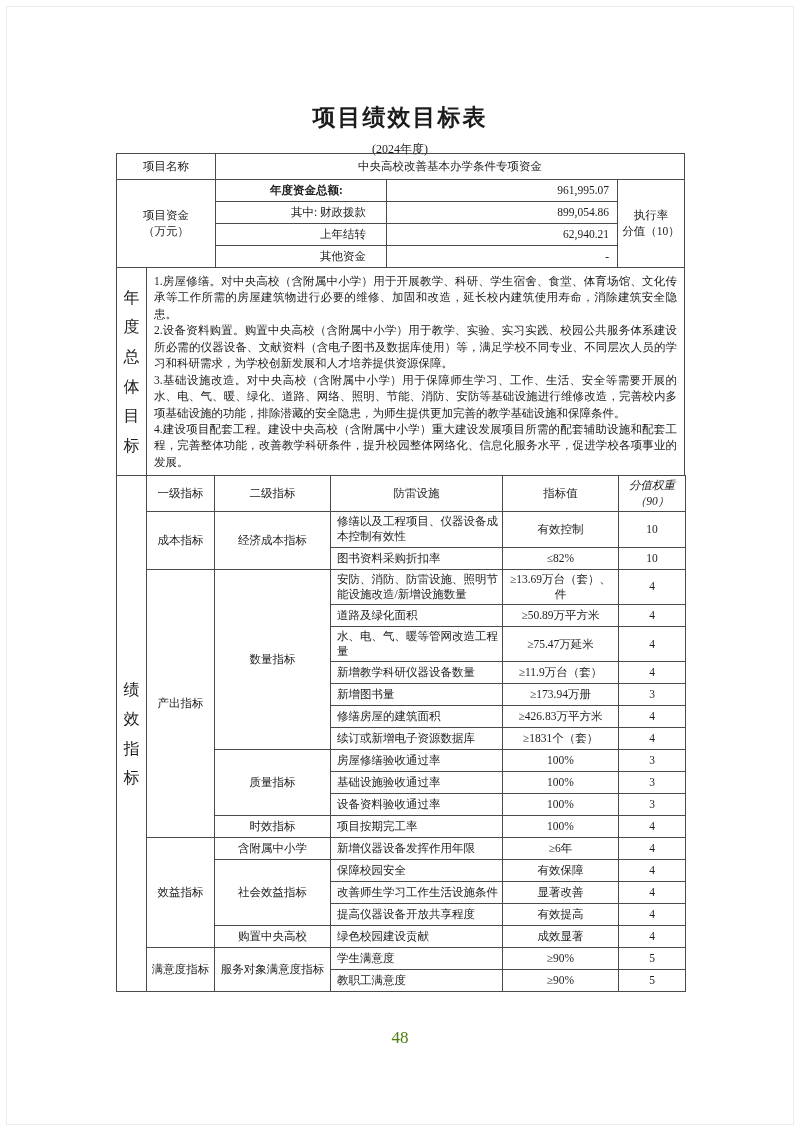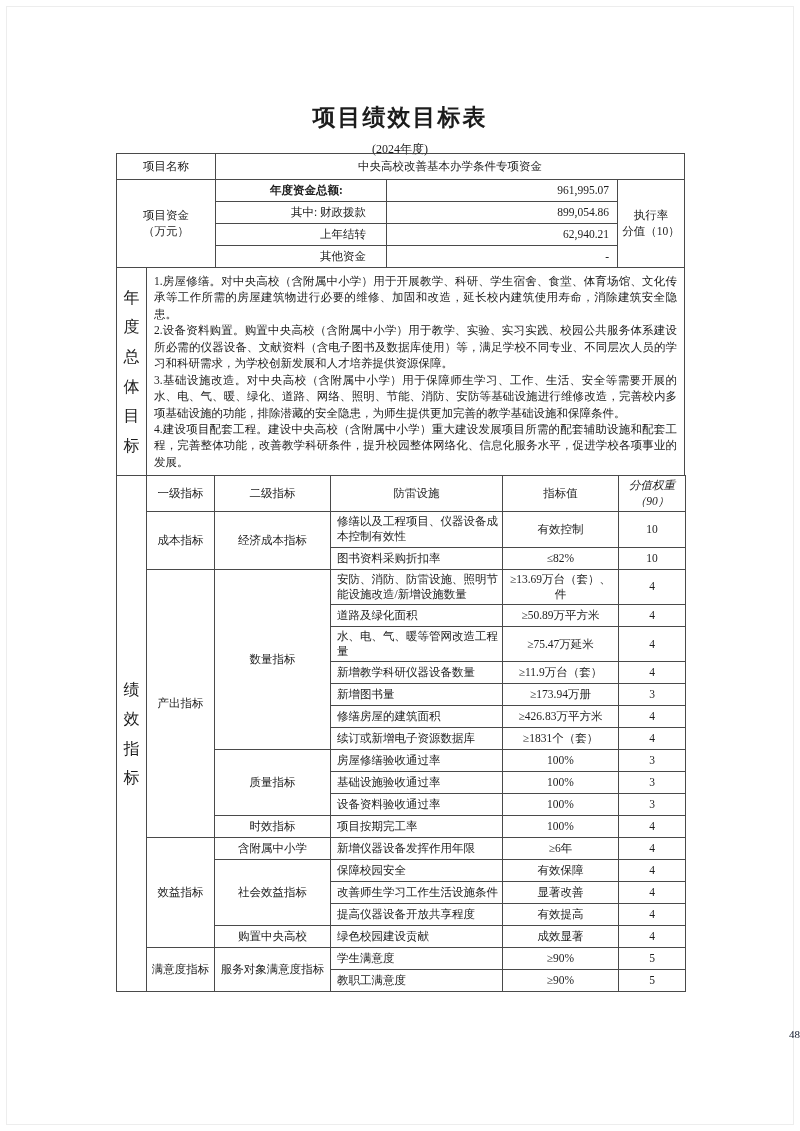--- a/index.html
+++ b/index.html
@@ -42,21 +42,21 @@
   .vtext { width: 1.05em; margin: 0 auto; word-break: break-all; line-height: 1.85; font-size: 16px; }
   .goals {
     text-align: left; vertical-align: middle;
     padding: 5px 7px; height: 173px;
   }
   .goals p { margin: 0; font-size: 11.5px; line-height: 1.43; text-align: justify; }
   .l3 { text-align: left; padding-left: 6px; padding-right: 4px; }
   .two-line { line-height: 1.35; font-style: italic; }
   .pageno {
     position: absolute; top: 1028px; left: 0; width: 100%;
-    text-align: right; font-size: 11px; color: #0f172a;
+    text-align: center; font-size: 17px; color: #4d7c0f;
   }
 </style>
 </head>
 <body>
 
 <div class="page-border"></div>
 
 <div class="doc-title">项目绩效目标表</div>
 <div class="doc-subtitle">(2024年度)</div>
 

